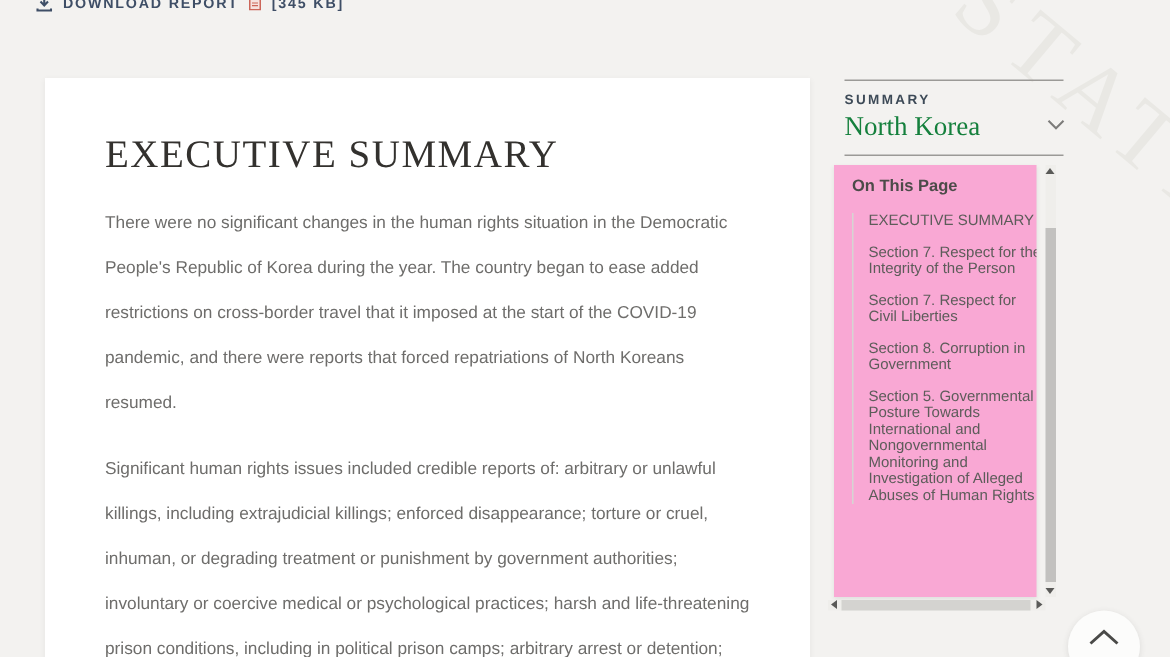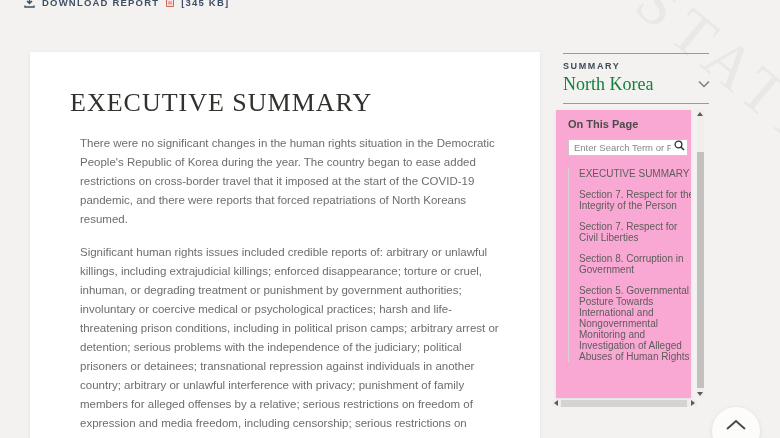--- a/index.html
+++ b/index.html
@@ -30,22 +30,22 @@
     position:absolute; left:30px; top:52px; width:510px; height:420px;
     background:#ffffff; box-shadow:0 1px 4px rgba(60,60,60,.08);
     padding:36px 35px 0 40px;
   }
   .article-title {
     font-family:"Liberation Serif", serif; font-weight:normal;
     font-size:26px; letter-spacing:1px; color:#33312e;
     margin-bottom:16px;
   }
   .article-card p {
-    font-size:11.5px; line-height:19px; color:#6e6d6b;
-    margin-bottom:14px; max-width:437px;margin-left:10px;
+    font-size:11.5px; line-height:30px; color:#6e6d6b;
+    margin-bottom:14px; max-width:437px;
   }
   
   .sidebar { position:absolute; left:556px; top:53px; width:156px; }
   .side-rule { border:none; border-top:1px solid #9b9a97; margin:0 0 0 7px; width:146px; }
   .location-block { padding:7px 0 8px 7px; position:relative; }
   .location-label { font-size:9px; font-weight:bold; letter-spacing:1.6px; color:#3d4a57; margin-bottom:3px; }
   .location-value { font-family:"Liberation Serif", serif; font-size:18px; color:#15803d; }
   .location-chevron { position:absolute; right:2px; top:20px; cursor:pointer; }
   
   .otp-card {
@@ -120,27 +120,20 @@
     <span class="location-chevron">
       <svg width="12" height="8" viewBox="0 0 12 8">
           <path d="M1 1.5 L6 6.5 L11 1.5" stroke="#7d7d7b" stroke-width="1.4" fill="none"></path>
         </svg>
     </span>
   </div>
   <hr class="side-rule">
 
   <div class="otp-card">
     <div class="otp-title">On This Page</div>
-    <div class="otp-search">
-      <input type="text" placeholder="Enter Search Term or P" style="">
-      <svg width="11" height="11" viewBox="0 0 11 11">
-          <circle cx="4.5" cy="4.5" r="3.4" stroke="#2f2f2d" stroke-width="1.3" fill="none"></circle>
-          <path d="M7 7 L10 10" stroke="#2f2f2d" stroke-width="1.5"></path>
-        </svg>
-    </div>
     <div class="toc-list">
         <div class="toc-item">EXECUTIVE SUMMARY</div>
         <div class="toc-item">Section 7. Respect for the Integrity of the Person</div>
         <div class="toc-item">Section 7. Respect for Civil Liberties</div>
         <div class="toc-item">Section 8. Corruption in Government</div>
         <div class="toc-item">Section 5. Governmental Posture Towards International and Nongovernmental Monitoring and Investigation of Alleged Abuses of Human Rights</div>
       </div>
   </div>
 </div>
 

